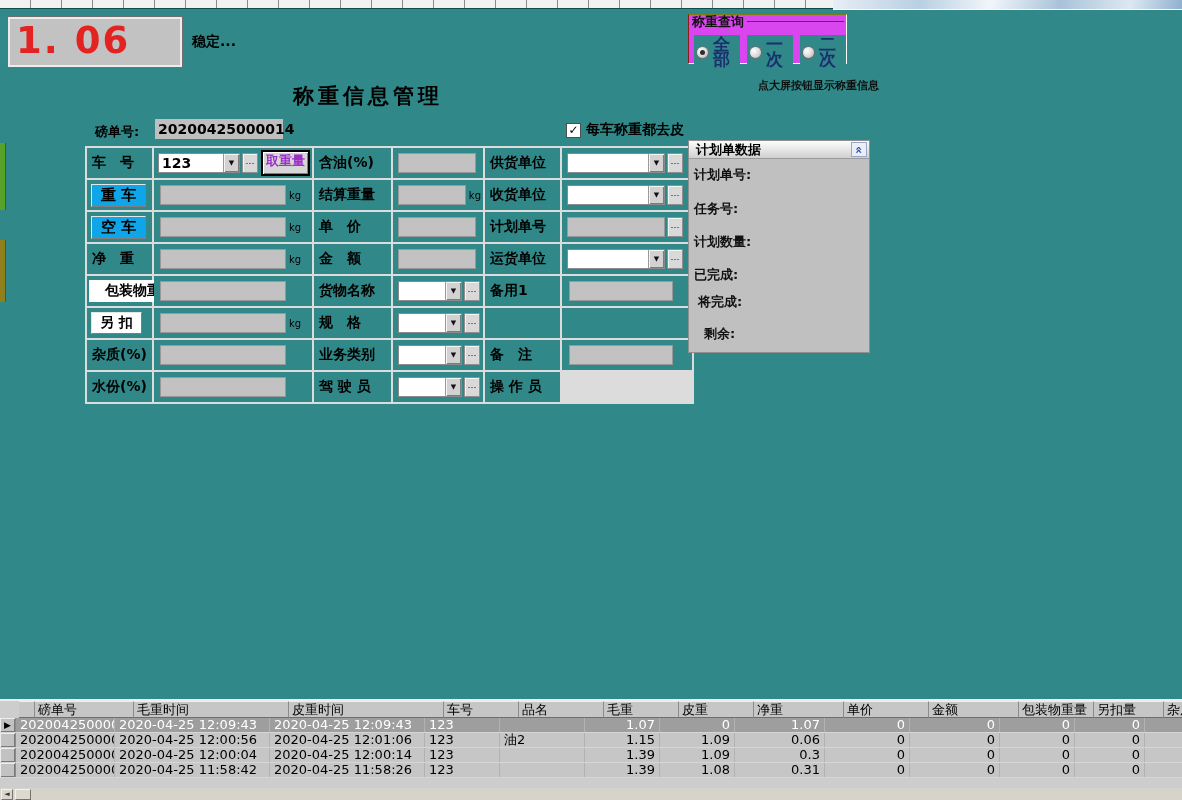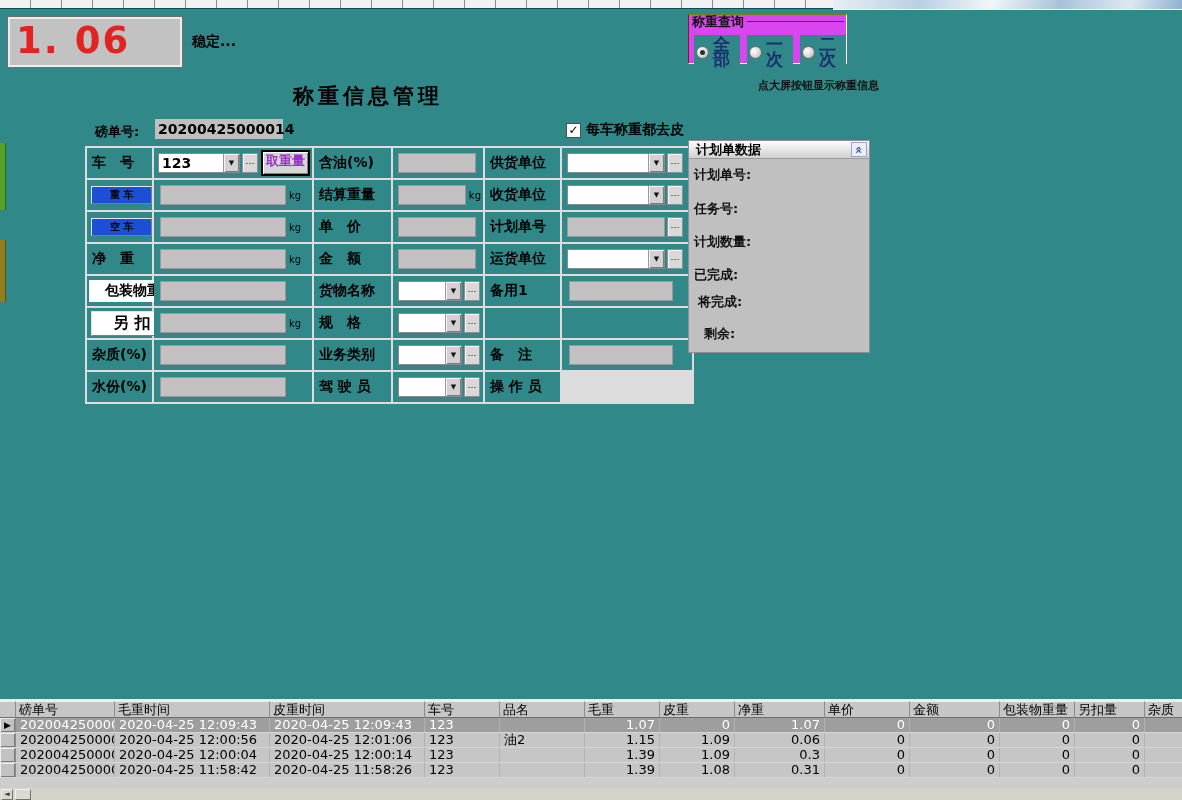--- a/index.html
+++ b/index.html
@@ -68,44 +68,44 @@
        display:flex;align-items:center;justify-content:center;font-size:7px;color:#111;
        box-shadow:inset 1px 1px 0 #f4f4f4, inset -1px -1px 0 #7c7c7c;}
   .c-veh{width:88px;margin-left:2px;}
   .c-small{width:64px;margin-left:3px;}
   .c-right{width:98px;margin-left:3px;}
   .dots-btn{width:14px;height:18px;background:#d9d9d9;border:1px solid #8f8f8f;margin-left:2px;flex:none;
        font-size:9px;line-height:15px;text-align:center;box-shadow:inset 1px 1px 0 #f4f4f4;}
   .takeweight{height:22px;background:#d6d6d6;border:2px solid #000;margin-left:3px;
        box-shadow:inset 1px 1px 0 #ffffff, inset -1px -1px 0 #808080;
        color:#9b30c9;font-weight:bold;font-size:13px;line-height:18px;padding:0 3px;white-space:pre;}
-  .minibtn{background:#1d4ed8;border:1px solid #e6e6e6;border-right-color:#7e7e7e;border-bottom-color:#7e7e7e;
-       font-size:10px;font-weight:bold;padding:1px 18px;margin-left:2px;white-space:pre;}
+  .minibtn{background:#0ea5e9;border:1px solid #e6e6e6;border-right-color:#7e7e7e;border-bottom-color:#7e7e7e;
+       font-size:15px;font-weight:bold;padding:1px 9px;margin-left:2px;white-space:pre;}
   .whitelabel{background:#ffffff;font-size:14px;font-weight:bold;padding:2px 16px;margin-left:0;white-space:pre;}
   .whitebtn{background:#ffffff;border:1px solid #e6e6e6;border-right-color:#7e7e7e;border-bottom-color:#7e7e7e;
-       font-size:16px;font-weight:bold;padding:1px 21px;margin-left:2px;white-space:pre;}
+       font-size:14px;font-weight:bold;padding:1px 8px;margin-left:2px;white-space:pre;}
   .input-white{background:#f1f1f1;border:1px solid #989898;height:22px;box-sizing:border-box;
        font-size:14px;font-weight:bold;line-height:20px;padding-left:2px;}
 
   
   .panel{position:absolute;left:688px;top:140px;width:182px;height:213px;background:#c0c0c0;
        border:1px solid #909090;box-sizing:border-box;}
   .panel-header{height:17px;background:linear-gradient(#fdfdfd,#d0d0d0);border-bottom:1px solid #9a9a9a;
        display:flex;justify-content:space-between;align-items:center;padding:0 2px 0 7px;}
   .panel-title{font-size:13px;font-weight:bold;}
   .chev-btn{width:14px;height:13px;background:#e9eef7;border:1px solid #9aa7c4;
        display:flex;align-items:center;justify-content:center;}
   .chev-btn span{display:inline-block;transform:rotate(90deg);color:#2a49b0;font-weight:bold;
        font-size:12px;line-height:10px;}
   .panel-field{position:absolute;font-size:13px;font-weight:bold;color:#111;}
 
   
   .gridtable{position:absolute;left:0;top:699px;width:1182px;height:89px;background:#cdcdcd;
        border-top:2px solid #ebebeb;overflow:hidden;}
-  .hrow{display:flex;height:17px;}
+  .hrow{display:flex;height:17px;padding-left:19px;}
   .hcell{background:#c6c6c6;border-right:1px solid #8b8b8b;border-bottom:1px solid #6e6e6e;
        border-top:1px solid #efefef;box-sizing:border-box;font-size:13px;line-height:15px;
        padding:0 3px;white-space:nowrap;overflow:hidden;flex:none;}
   .drow{display:flex;height:15px;background:#c6c6c6;border-bottom:1px solid #d6d6d6;box-sizing:border-box;}
   .drow.selected{background:#9e9e9e;color:#ffffff;}
   .dcell{border-right:1px solid #b2b2b2;box-sizing:border-box;font-size:13px;line-height:14px;
        padding:0 4px;white-space:nowrap;overflow:hidden;flex:none;}
   .dcell.num{text-align:right;}
   .selcell{width:16px;flex:none;background:#c2c2c2;border-right:1px solid #8b8b8b;box-sizing:border-box;
        box-shadow:inset 1px 1px 0 #ededed, inset -1px -1px 0 #7a7a7a;

